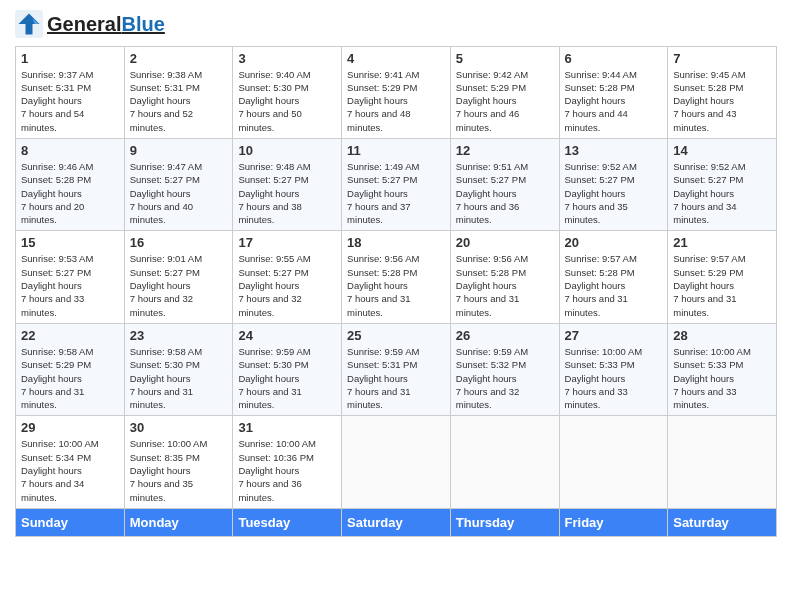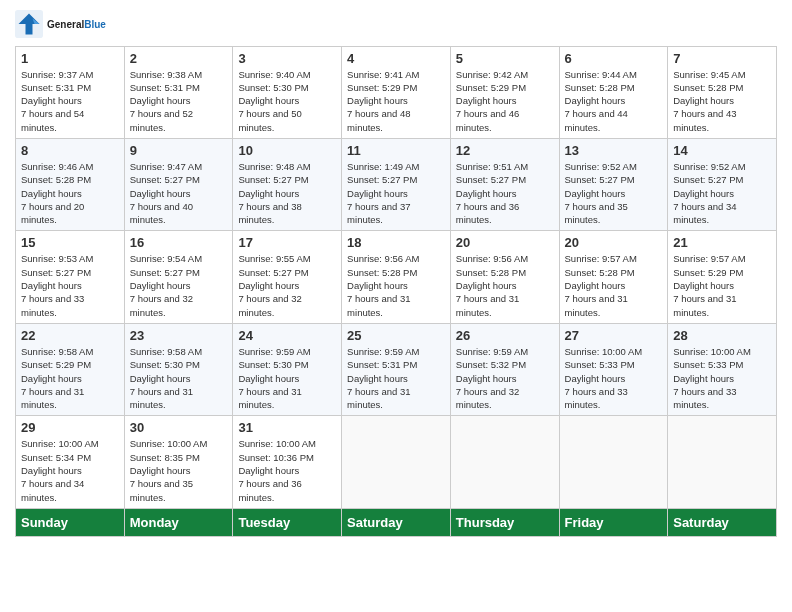--- a/index.html
+++ b/index.html
@@ -40,21 +40,21 @@
     .location-title {
       font-size: 16px;
       color: #444;
     }
     .calendar-table {
       width: 100%;
       border-collapse: collapse;
       table-layout: fixed;
     }
     .calendar-table th {
-      background-color: #15803d;
+      background-color: #3b82f6;
       color: #fff;
       font-size: 13px;
       font-weight: bold;
       text-align: left;
       padding: 6px 5px;
       border: 1px solid #ccc;
     }
     .calendar-table td {
       border: 1px solid #ccc;
       vertical-align: top;
@@ -85,21 +85,21 @@
 
 <div class="container">
   <div class="header-row">
     <div class="logo">
       <svg class="logo-icon" viewBox="0 0 40 40">
         <rect x="0" y="0" width="40" height="40" rx="4" fill="#e8f0f8"></rect>
         <polygon points="20,5 35,20 25,20 25,35 15,35 15,20 5,20" fill="#1a6db5"></polygon>
         <polygon points="25,12 35,20 28,20" fill="#4a9de0"></polygon>
       </svg>
       <div>
-        <div style="font-size:10px;font-weight:bold;color:#222;">General<span style="color:#1a6db5;">Blue</span></div>
+        <div style="font-size:20px;font-weight:bold;color:#222;text-decoration:underline;">General<span style="color:#1a6db5;">Blue</span></div>
       </div>
     </div>
     <div class="title-block">
       <div class="month-title"></div>
       <div class="location-title"></div>
     </div>
   </div>
 
   <table class="calendar-table">
     <thead>
@@ -243,21 +243,21 @@
 <div class="day-info">
   <span>Sunrise: 9:53 AM</span><br>
   <span>Sunset: 5:27 PM</span><br>
   <span>Daylight hours</span><br>
   <span>7 hours and 33 minutes.</span>
 </div>
           </td>
           <td>
             <span class="day-num">16</span>
 <div class="day-info">
-  <span>Sunrise: 9:54 AM</span><br>
+  <span>Sunrise: 9:01 AM</span><br>
   <span>Sunset: 5:27 PM</span><br>
   <span>Daylight hours</span><br>
   <span>7 hours and 32 minutes.</span>
 </div>
           </td>
           <td>
             <span class="day-num">17</span>
 <div class="day-info">
   <span>Sunrise: 9:55 AM</span><br>
   <span>Sunset: 5:27 PM</span><br>

